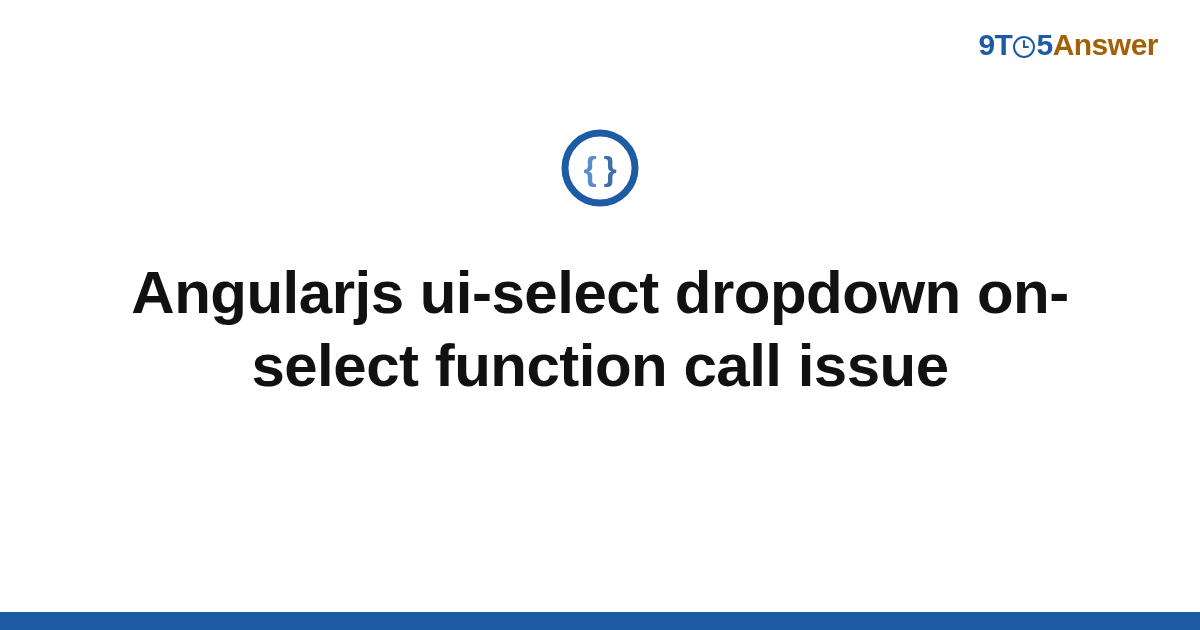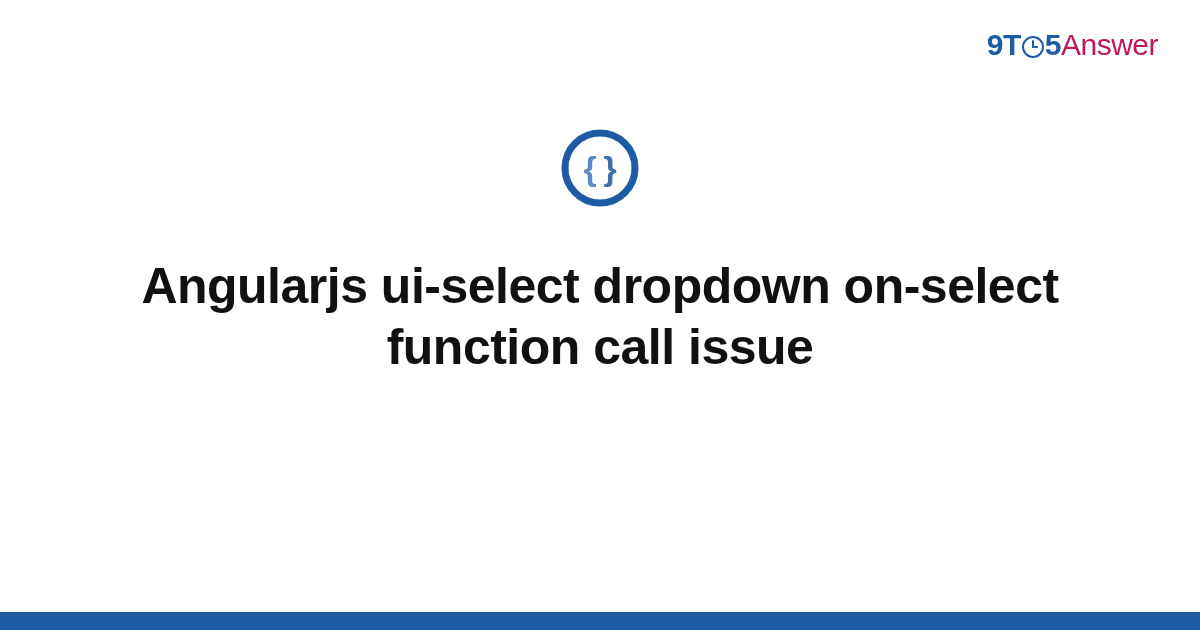--- a/index.html
+++ b/index.html
@@ -57,39 +57,39 @@
       top: 8px;
       width: 6px;
       height: 2px;
       background: #1d5ba5;
       border-radius: 1px;
     }
     .logo .five {
       color: #1d5ba5;
     }
     .logo .answer {
-      color: #be185d;
-      font-weight: 400;
+      color: #a16207;
+      font-weight: 700;
     }
     .center-content {
       position: absolute;
       top: 128px;
       left: 0;
       right: 0;
       display: flex;
       flex-direction: column;
       align-items: center;
     }
     .badge-icon {
       width: 80px;
       height: 80px;
       margin-bottom: 48px;
     }
     .title {
-      font-size: 50px;
+      font-size: 60px;
       line-height: 1.22;
       font-weight: 700;
       color: #111111;
       text-align: center;
       max-width: 980px;
       letter-spacing: -0.5px;
     }
     .bottom-bar {
       position: absolute;
       bottom: 0;

